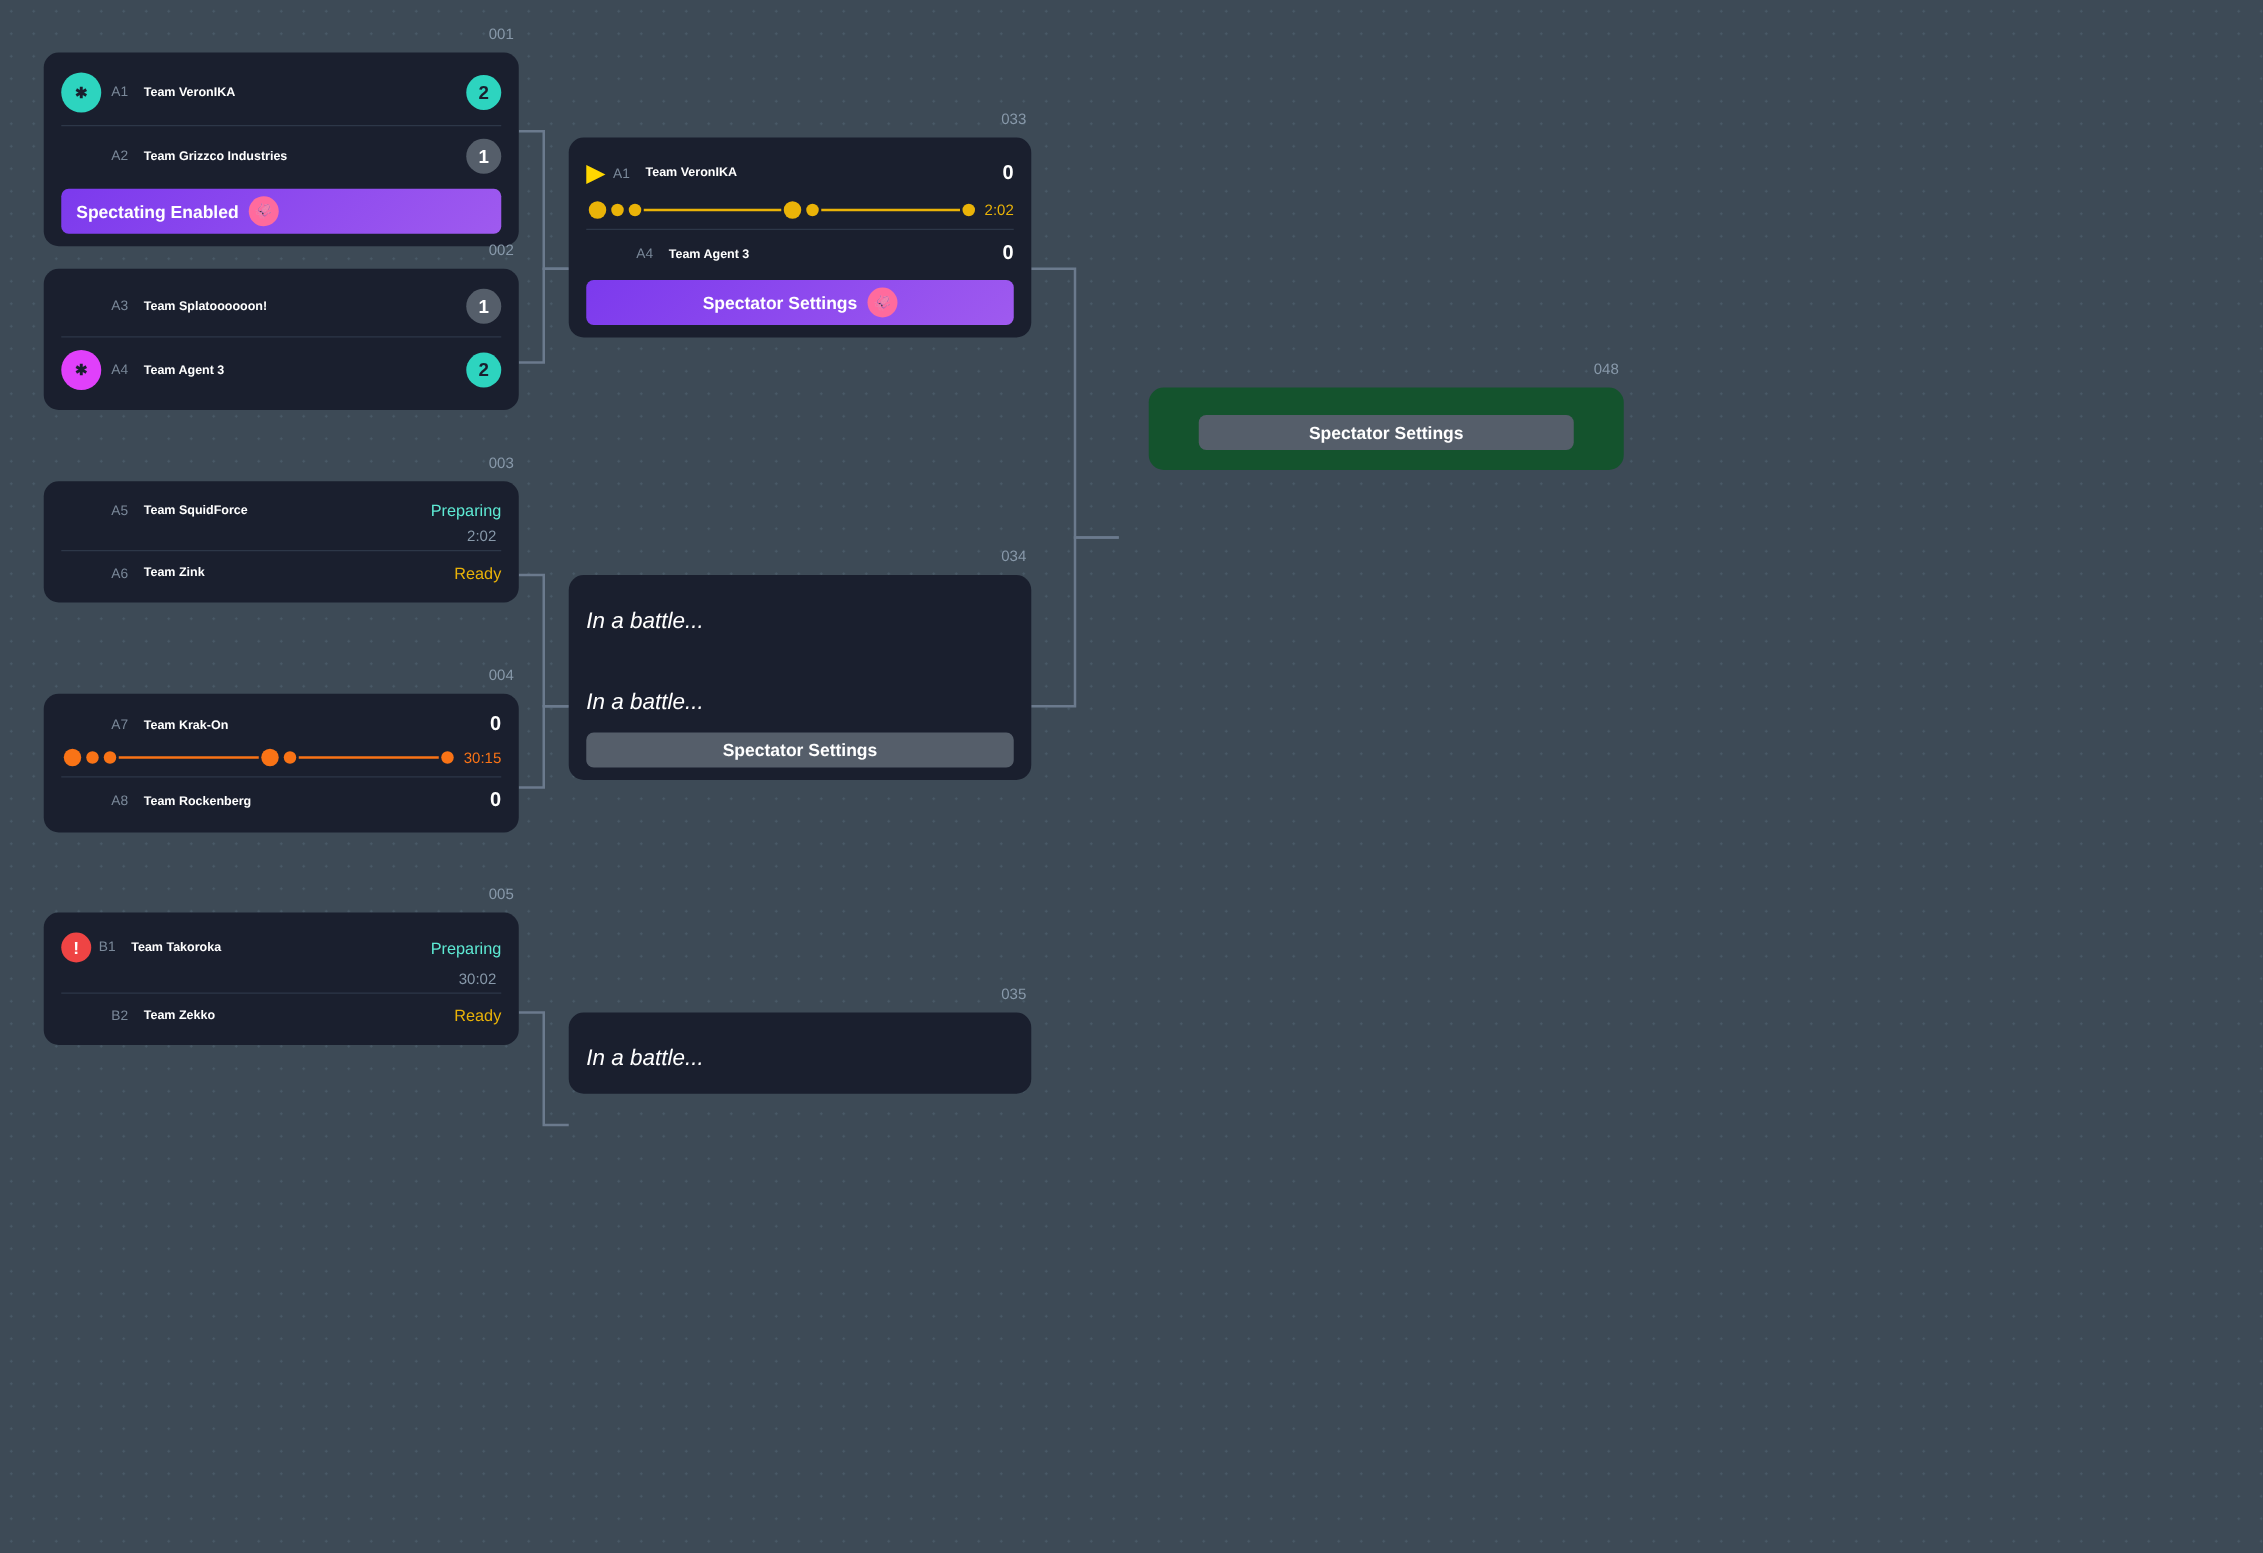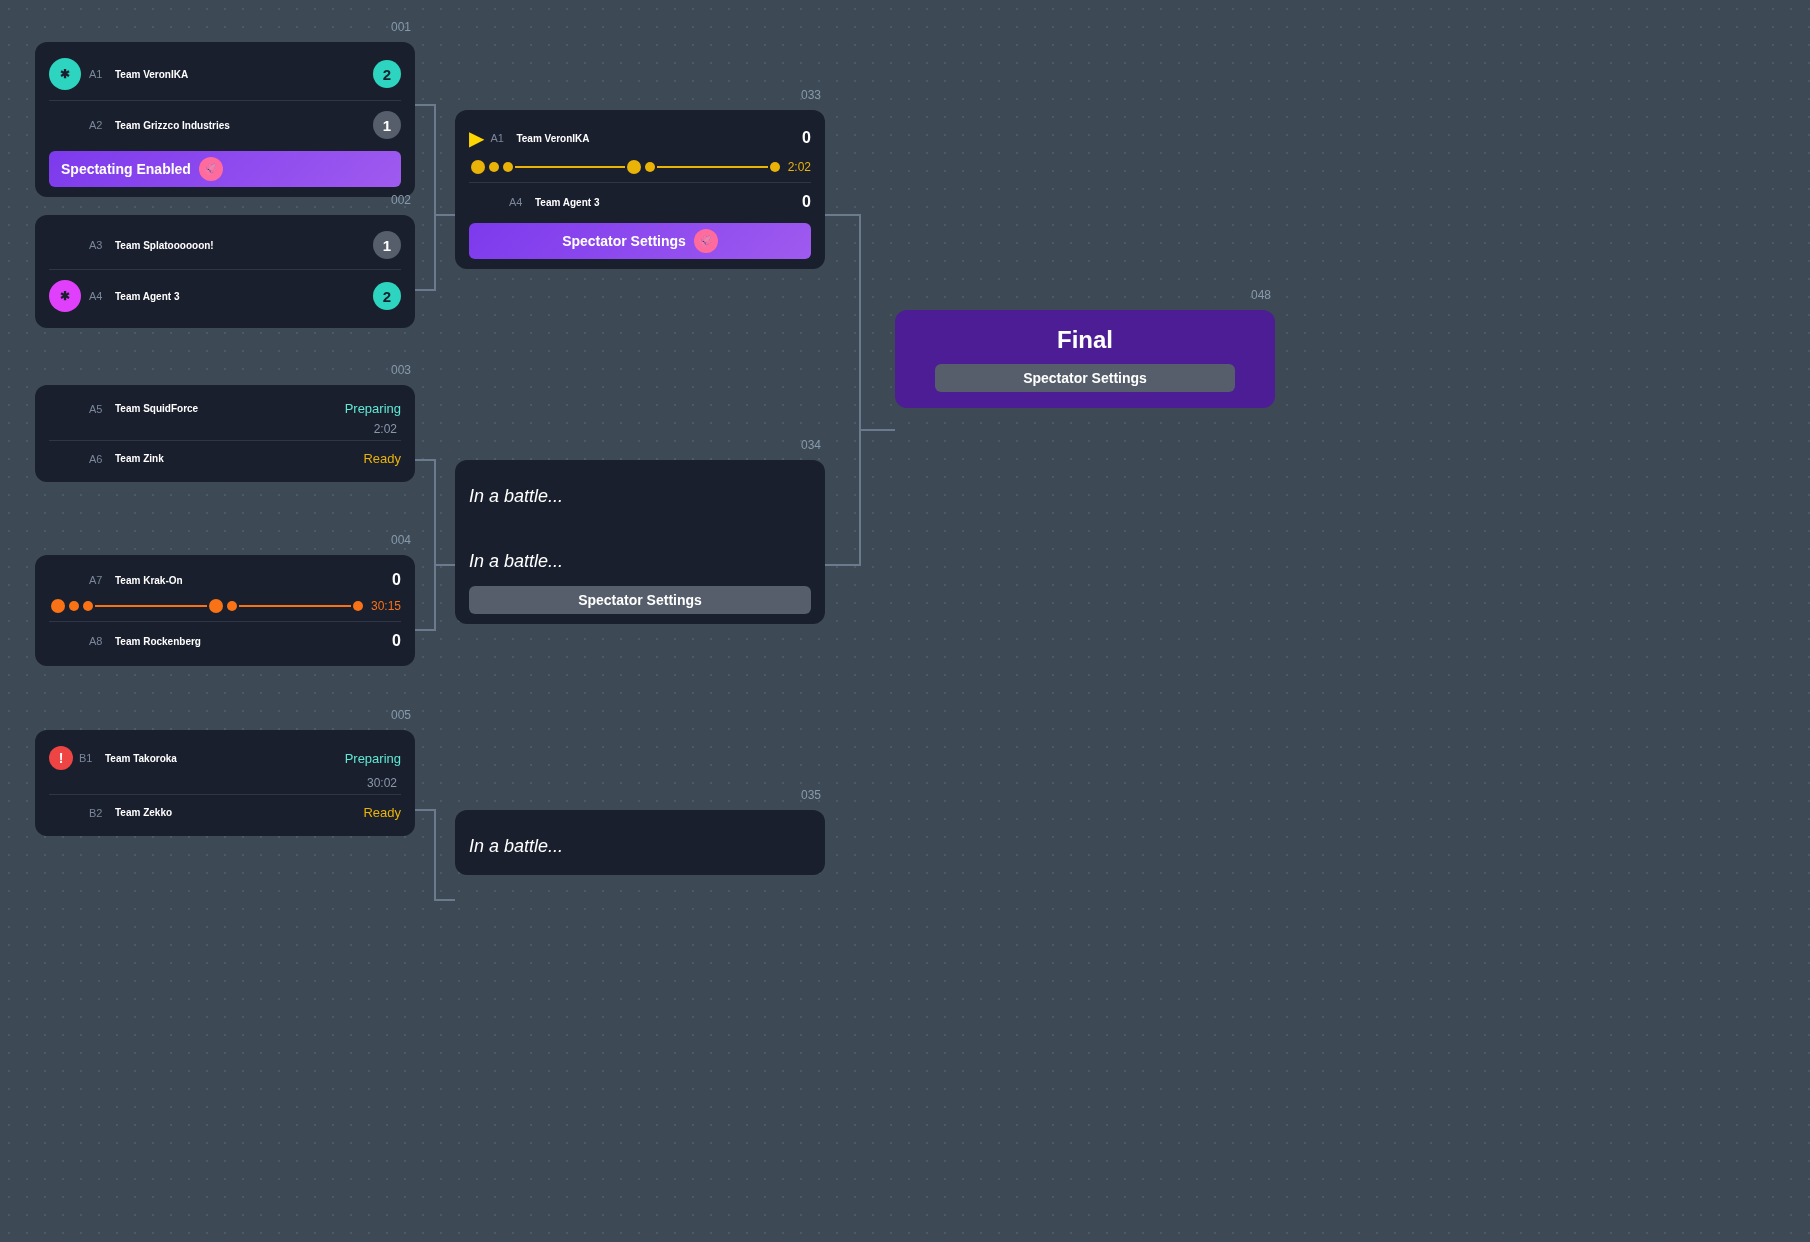--- a/index.html
+++ b/index.html
@@ -192,25 +192,26 @@
 
     .battle-in-progress {
       font-size: 18px;
       color: white;
       padding: 16px 0 8px 0;
       font-style: italic;
     }
 
     .final-node {
       position: absolute;
-      background: #4c1d95;
+      background: #14532d;
       border-radius: 12px;
       padding: 16px 40px;
       color: white;
       min-width: 200px;
+      margin-left: 24px;
     }
 
     .final-title {
       font-size: 24px;
       font-weight: bold;
       color: white;
       text-align: center;
       margin-bottom: 10px;
     }
 
@@ -433,17 +434,16 @@
   </div>
 </div>
 
 <div class="match-node node-035">
   <span class="node-number">035</span>
   <div class="battle-in-progress">In a battle...</div>
 </div>
 
 <div class="final-node node-048">
   <span class="node-number">048</span>
-  <div class="final-title">Final</div>
   <div class="spectator-settings-bar-gray">
     <span>Spectator Settings</span>
   </div>
 </div>
 
 </body></html>

